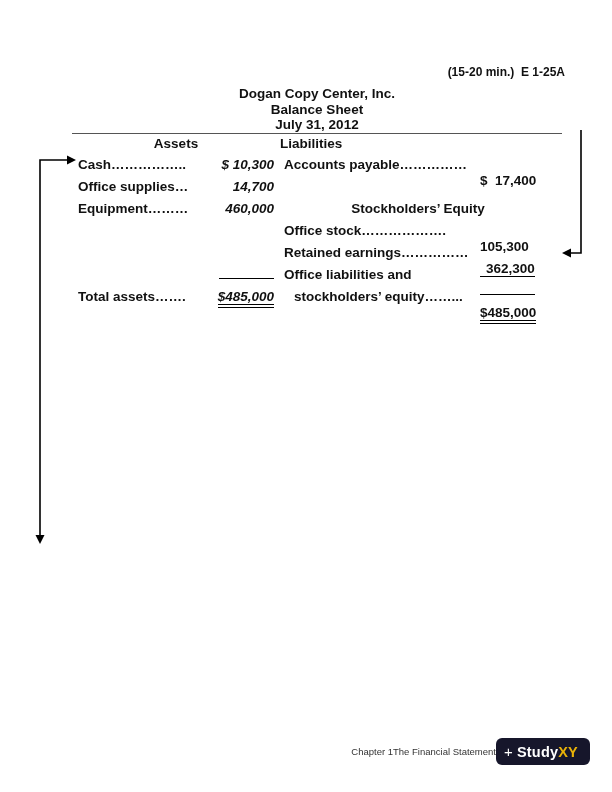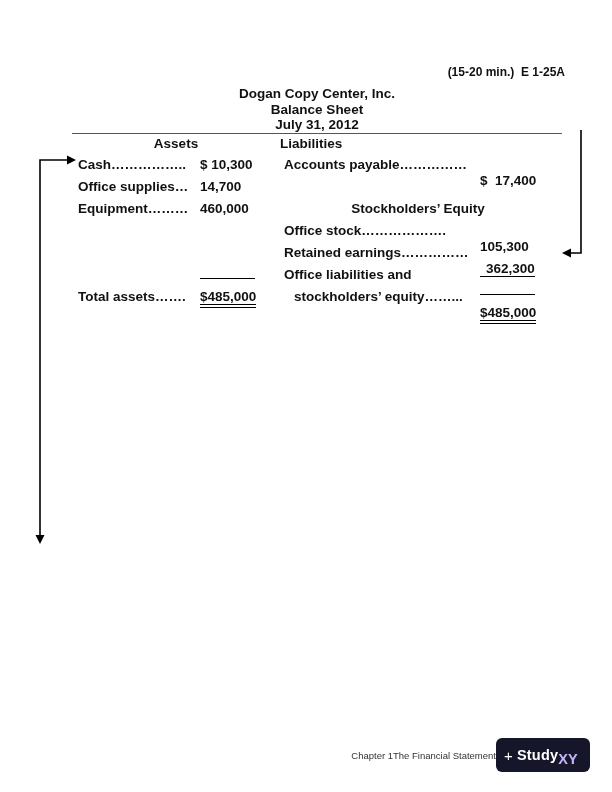--- a/index.html
+++ b/index.html
@@ -53,21 +53,21 @@
     text-align: left;
   }
   .sheet {
     position: absolute;
     left: 72px;
     top: 154px;
     width: 490px;
   }
   .row { display: flex; height: 22px; line-height: 22px; }
   .c1 { width: 128px; padding-left: 6px; }
-  .c2 { width: 74px; white-space: pre; }
+  .c2 { width: 74px; text-align: right; white-space: pre; font-style: italic; }
   .c3 { width: 206px; padding-left: 10px; white-space: pre; }
   .c4 { width: 82px; text-align: left; white-space: pre; margin-top: 16px; }
   .c34 { width: 288px; text-align: center; }
   .indent { padding-left: 20px; }
   .uline { border-bottom: 1.5px solid #000; padding-left: 6px; }
   .dbl { border-bottom: 4px double #000; padding-bottom: 0px; }
   .seg { display: inline-block; width: 55px; border-bottom: 1.5px solid #000; height: 4px; }
   .arrows {
     position: absolute;
     left: 0; top: 0;
@@ -96,21 +96,21 @@
     font-weight: 700;
     font-size: 14.5px;
     letter-spacing: 0.2px;
   }
   .brand .plus {
     font-weight: 400;
     font-size: 15px;
     margin-right: 4px;
     color: #ffffff;
   }
-  .brand .xy { color: #c4b5fd; margin-top: 8px; }
+  .brand .xy { color: #eab308; }
 </style>
 </head>
 <body>
 
 <div class="page">
 
   <div class="exercise-label">(15-20 min.)  E 1-25A</div>
 
   <div class="title-block">
     <div>Dogan Copy Center, Inc.</div>

